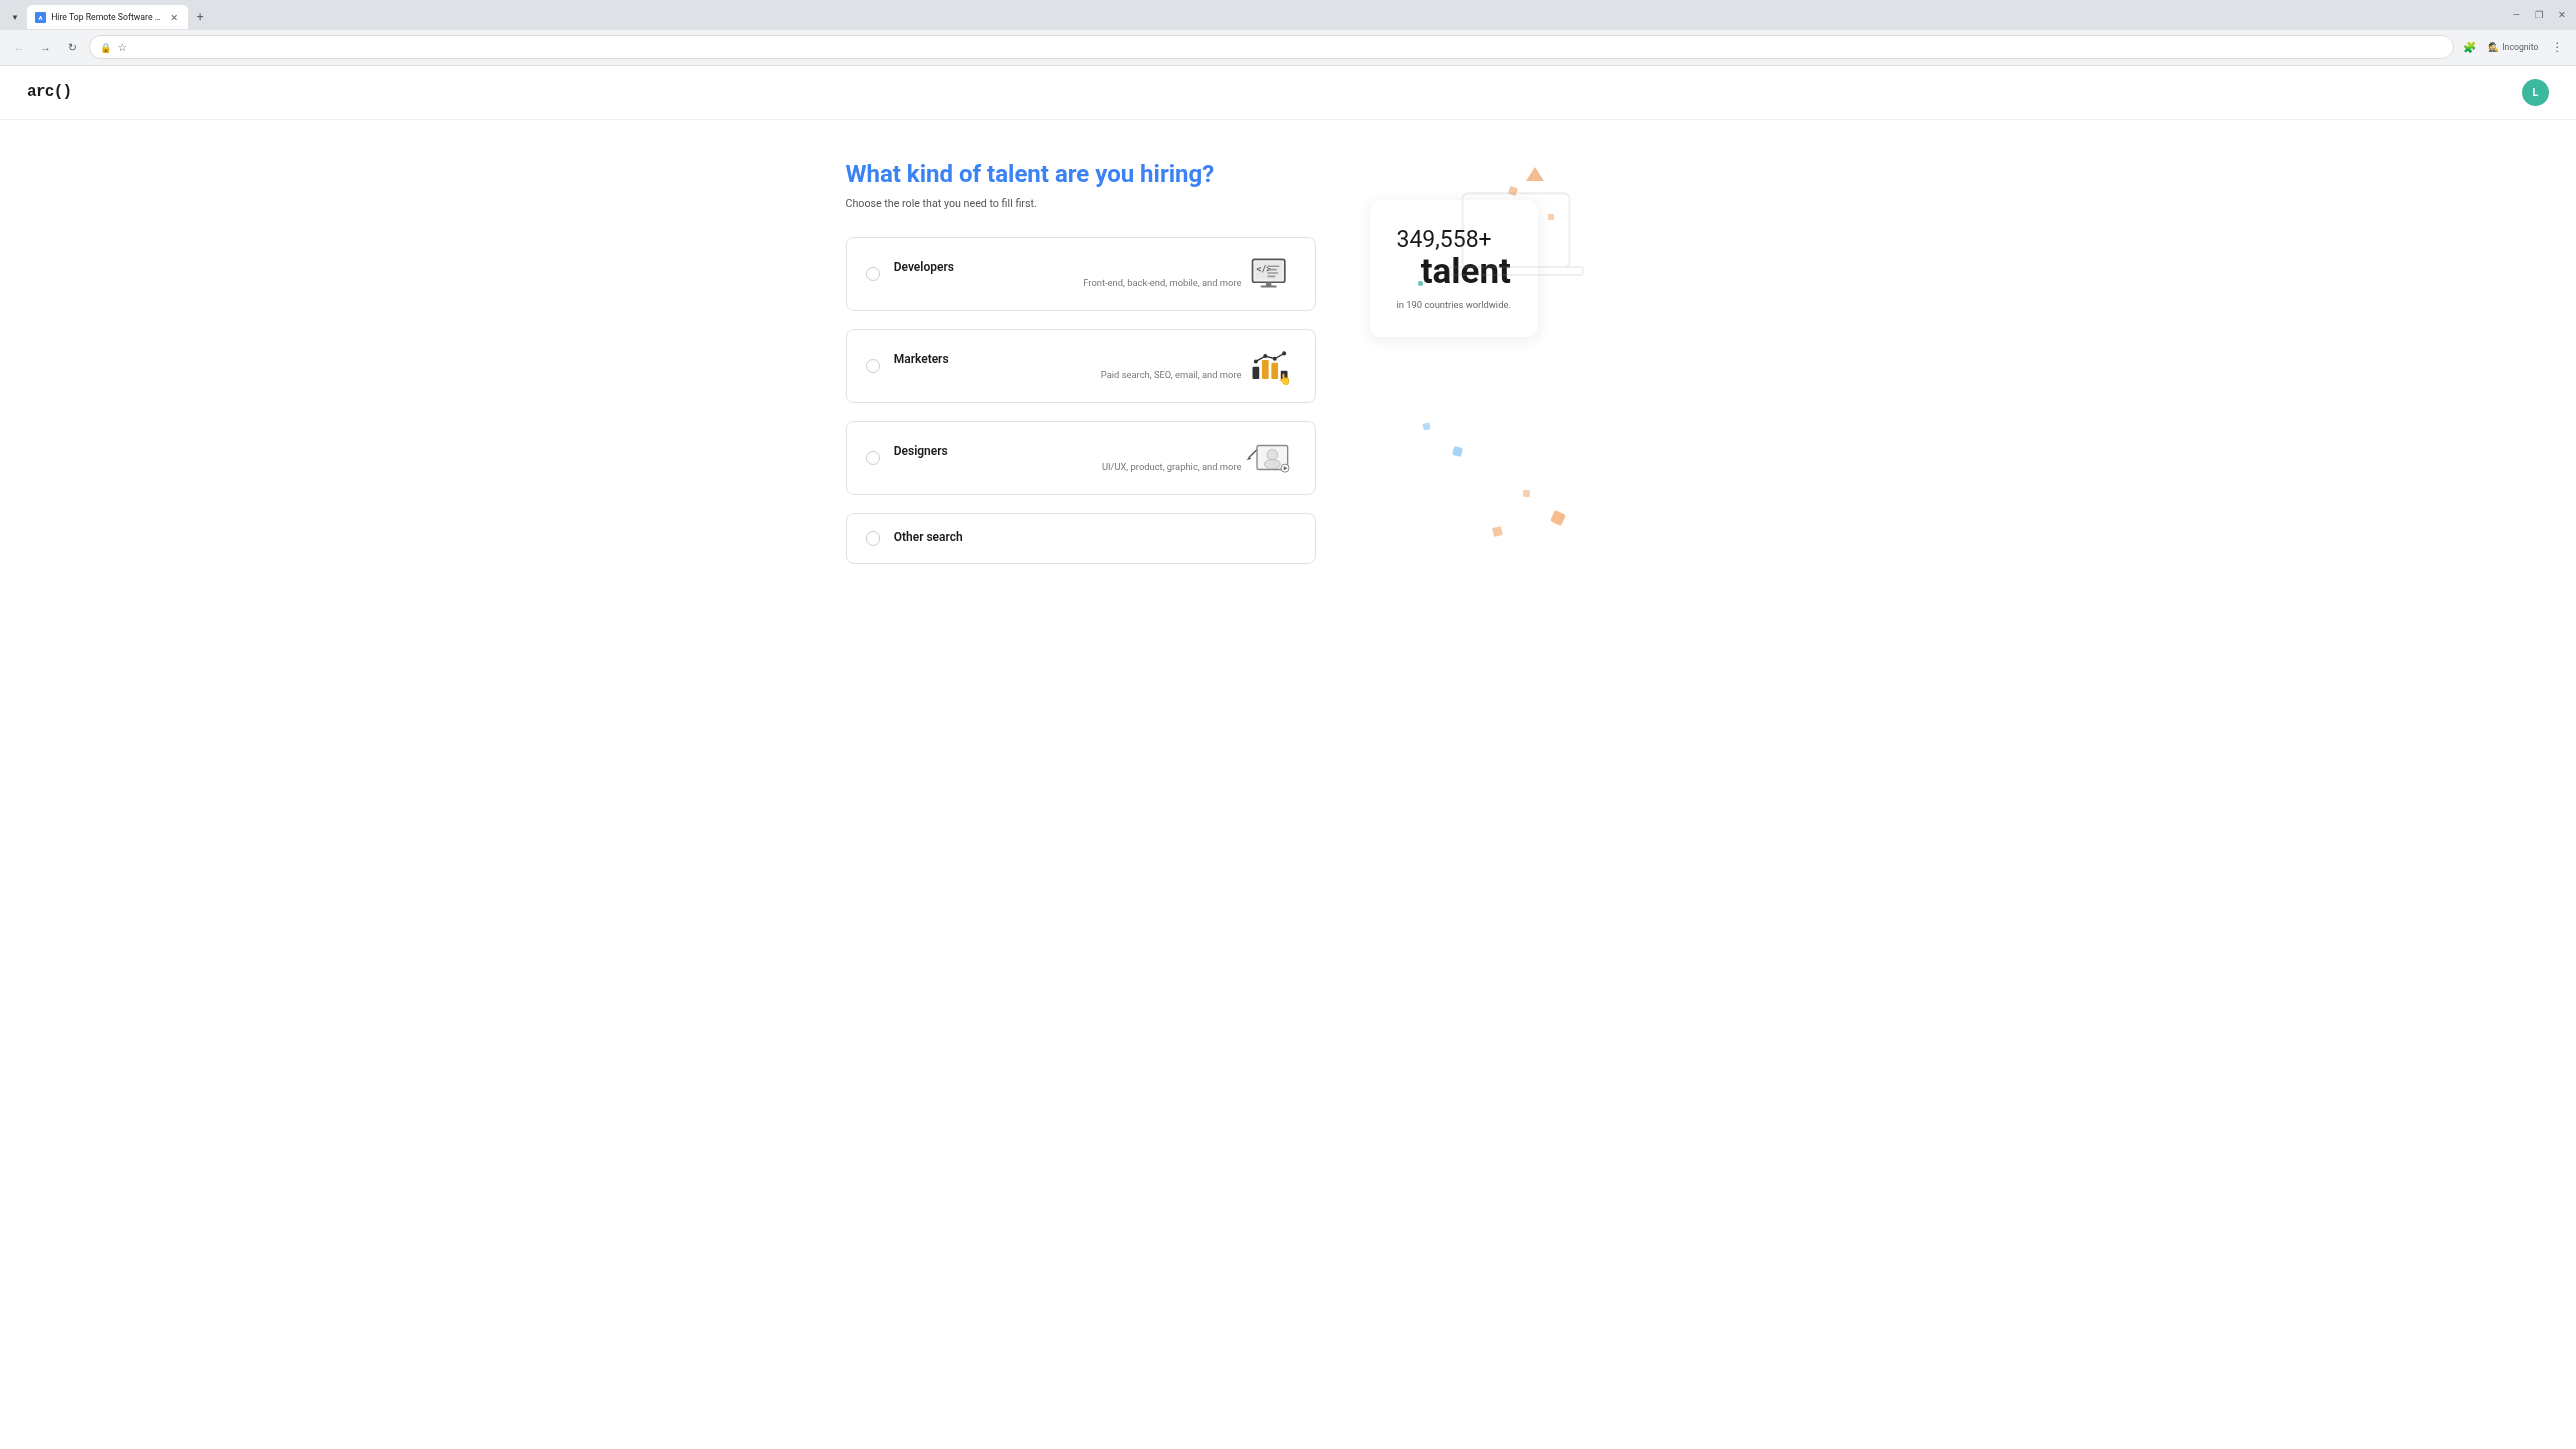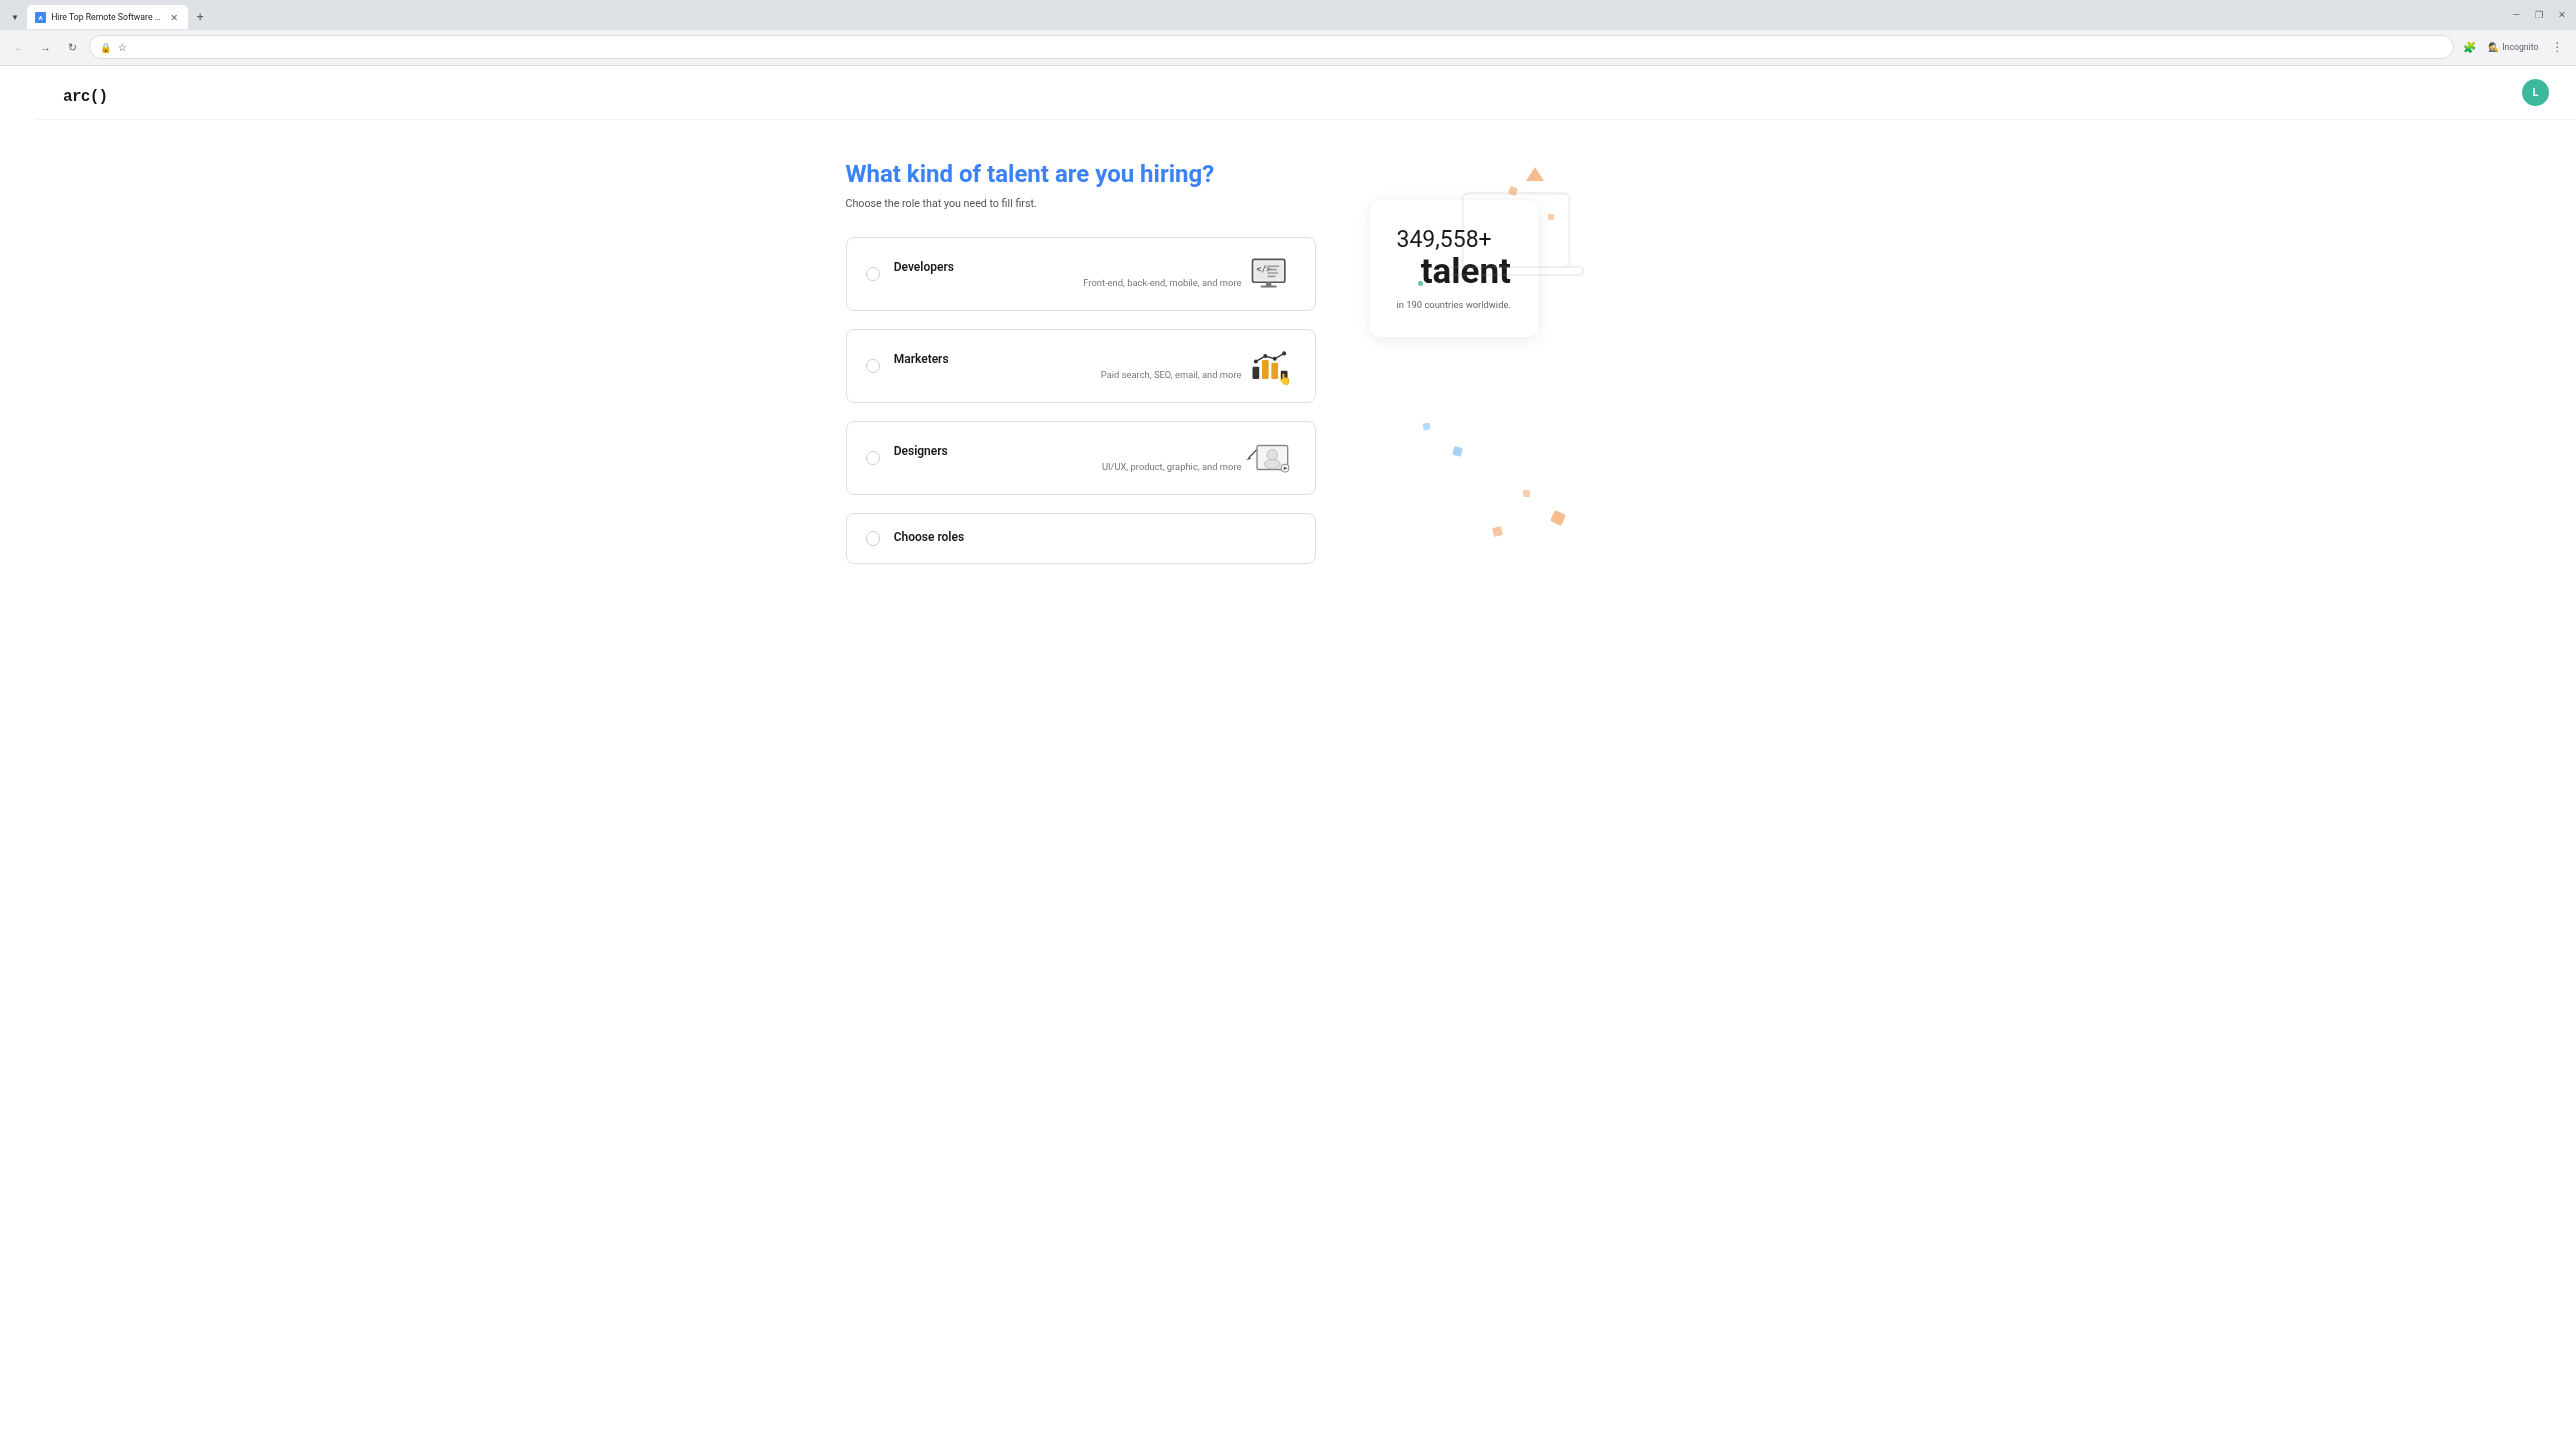--- a/index.html
+++ b/index.html
@@ -216,26 +216,25 @@
     
     .page-content {
       background: #ffffff;
       min-height: calc(100vh - 64px);
       position: relative;
     }
 
     
     .site-header {
       display: flex;
-      align-items: flex-end;
+      align-items: center;
       padding: 13.4px 27px;
       border-bottom: 0.7px solid #f0f0f0;
       position: relative;
       z-index: 10;
-      margin-left: 36px;
     }
 
     .site-logo {
       font-size: 16px;
       font-weight: 700;
       color: #1a1a1a;
       font-family: 'Courier New', monospace;
       letter-spacing: -0.7px;
     }
 
@@ -518,21 +517,21 @@
 
               <circle cx="60" cy="42" r="6" fill="white" stroke="#888" stroke-width="1.5"></circle>
               <polygon points="58,39 58,45 64,42" fill="#666"></polygon>
             </svg>
           </div>
         </div>
 
         <div class="option-card">
           <div class="radio-btn"></div>
           <div class="option-text">
-            <div class="option-title">Choose roles</div>
+            <div class="option-title">Other search</div>
           </div>
         </div>
 
       </div>
     </div>
 
     <div class="right-content">
 
       
       <div class="bg-decorations">

